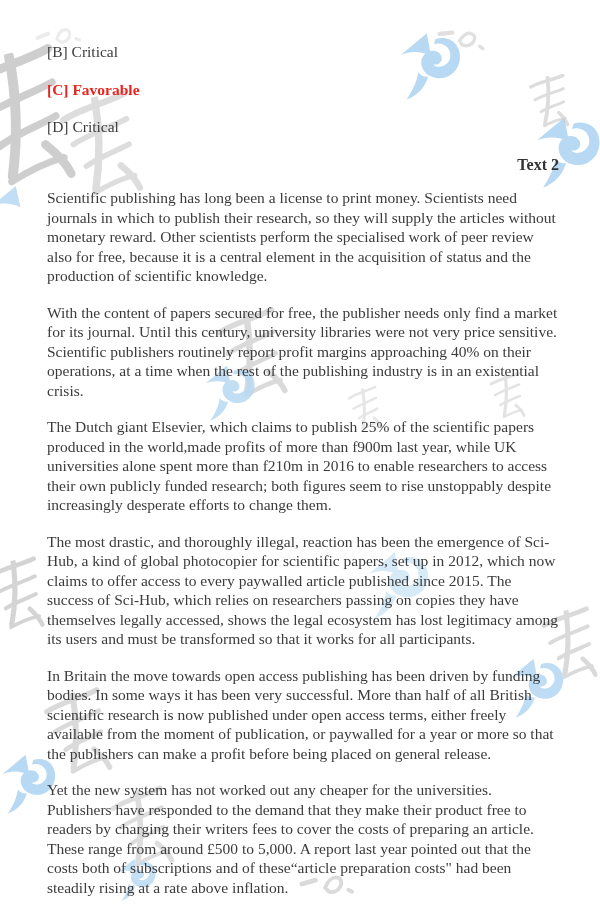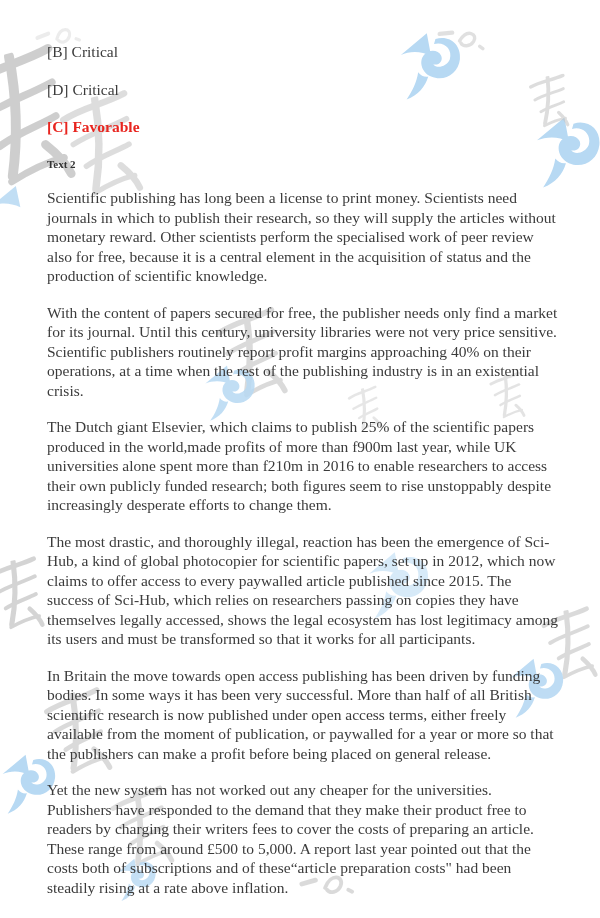--- a/index.html
+++ b/index.html
@@ -44,22 +44,22 @@
     position: absolute;
     left: 47px; top: 42px;
     width: 512px;
     z-index: 2;
     font-size: 15.5px;
     line-height: 19.5px;
   }
   .option { margin: 0 0 18px 0; }
   .option.red { color: #e8251f; font-weight: bold; }
   .heading {
-    text-align: left;
-    font-size: 11px;
+    text-align: right;
+    font-size: 16px;
     font-weight: bold;
     color: #333333;
     margin: 17px 0 14px 0;
     line-height: 19.5px;
   }
   .para { margin: 0 0 17px 0; }
 </style>
 </head>
 <body>
 
@@ -147,22 +147,22 @@
   <svg class="wm wm-p" viewBox="0 0 100 100">
       <use href="#hk-logo"></use>
     </svg>
   <svg class="wm wm-q" viewBox="0 0 60 30">
       <use href="#hk-squiggle"></use>
     </svg>
 </div>
 
 <main class="content">
   <div class="option">[B] Critical</div>
+  <div class="option red">[C] Favorable</div>
   <div class="option">[D] Critical</div>
-  <div class="option red">[C] Favorable</div>
 
   <h2 class="heading">Text 2</h2>
 
   <p class="para">Scientific publishing has long been a license to print money. Scientists need journals in which to publish their research, so they will supply the articles without monetary reward. Other scientists perform the specialised work of peer review also for free, because it is a central element in the acquisition of status and the production of scientific knowledge.</p>
   <p class="para">With the content of papers secured for free, the publisher needs only find a market for its journal. Until this century, university libraries were not very price sensitive. Scientific publishers routinely report profit margins approaching 40% on their operations, at a time when the rest of the publishing industry is in an existential crisis.</p>
   <p class="para">The Dutch giant Elsevier, which claims to publish 25% of the scientific papers produced in the world,made profits of more than f900m last year, while UK universities alone spent more than f210m in 2016 to enable researchers to access their own publicly funded research; both figures seem to rise unstoppably despite increasingly desperate efforts to change them.</p>
   <p class="para">The most drastic, and thoroughly illegal, reaction has been the emergence of Sci-Hub, a kind of global photocopier for scientific papers, set up in 2012, which now claims to offer access to every paywalled article published since 2015. The success of Sci-Hub, which relies on researchers passing on copies they have themselves legally accessed, shows the legal ecosystem has lost legitimacy among its users and must be transformed so that it works for all participants.</p>
   <p class="para">In Britain the move towards open access publishing has been driven by funding bodies. In some ways it has been very successful. More than half of all British scientific research is now published under open access terms, either freely available from the moment of publication, or paywalled for a year or more so that the publishers can make a profit before being placed on general release.</p>
   <p class="para">Yet the new system has not worked out any cheaper for the universities. Publishers have responded to the demand that they make their product free to readers by charging their writers fees to cover the costs of preparing an article. These range from around £500 to 5,000. A report last year pointed out that the costs both of subscriptions and of these“article preparation costs" had been steadily rising at a rate above inflation.</p>
 </main>

